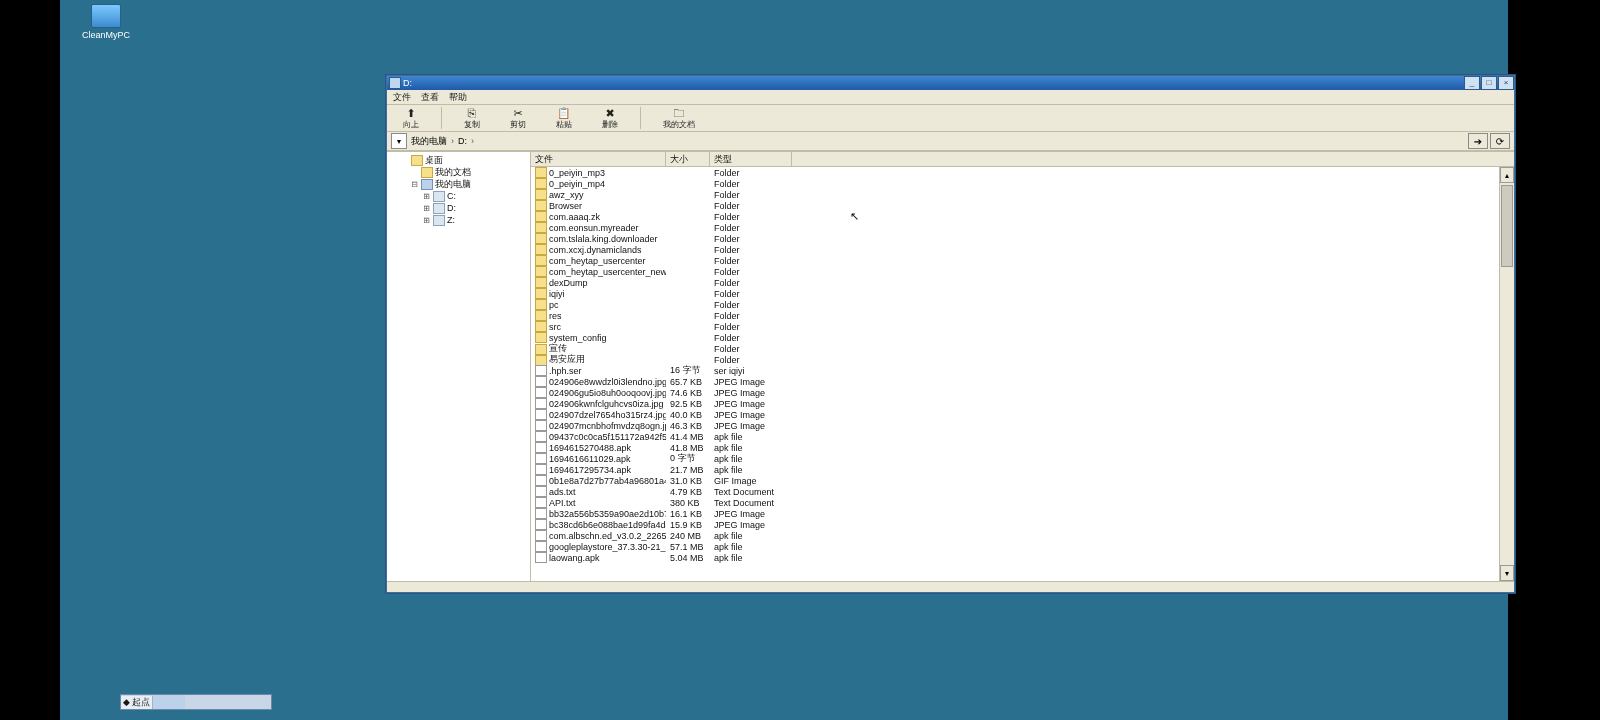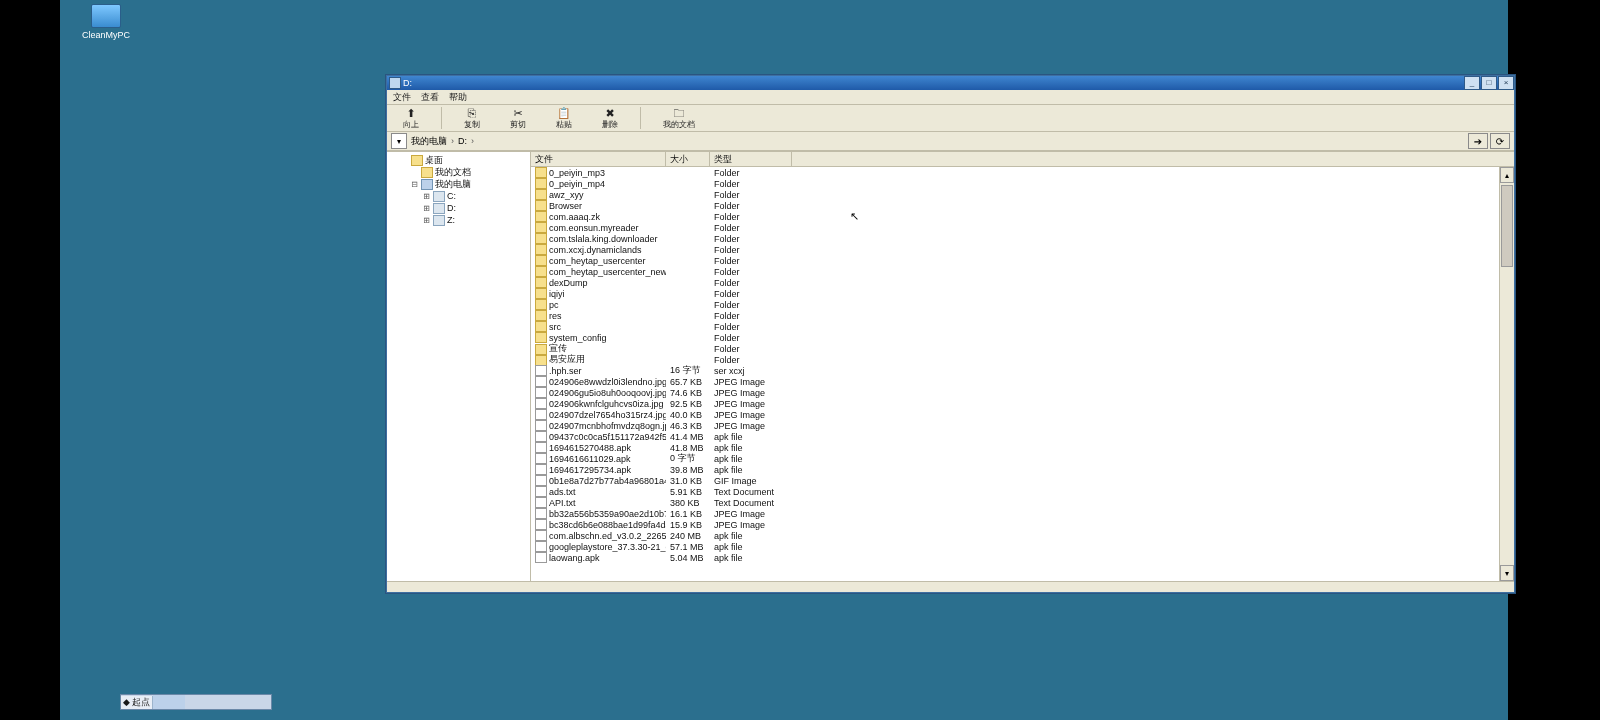--- a/index.html
+++ b/index.html
@@ -425,21 +425,21 @@
                 </div>
                 <div class="rc sizecell"></div>
                 <div class="rc typecell">Folder</div>
               </div>
               <div class="row">
                 <div class="rc namecell">
                   <span class="ic file"></span>
                   <span>.hph.ser</span>
                 </div>
                 <div class="rc sizecell">16 字节</div>
-                <div class="rc typecell">ser xcxj</div>
+                <div class="rc typecell">ser iqiyi</div>
               </div>
               <div class="row">
                 <div class="rc namecell">
                   <span class="ic file"></span>
                   <span>024906e8wwdzl0i3lendno.jpg</span>
                 </div>
                 <div class="rc sizecell">65.7 KB</div>
                 <div class="rc typecell">JPEG Image</div>
               </div>
               <div class="row">
@@ -496,37 +496,37 @@
                   <span>1694616611029.apk</span>
                 </div>
                 <div class="rc sizecell">0 字节</div>
                 <div class="rc typecell">apk file</div>
               </div>
               <div class="row">
                 <div class="rc namecell">
                   <span class="ic file"></span>
                   <span>1694617295734.apk</span>
                 </div>
-                <div class="rc sizecell">39.8 MB</div>
+                <div class="rc sizecell">21.7 MB</div>
                 <div class="rc typecell">apk file</div>
               </div>
               <div class="row">
                 <div class="rc namecell">
                   <span class="ic file"></span>
                   <span>0b1e8a7d27b77ab4a96801a445e63a..</span>
                 </div>
                 <div class="rc sizecell">31.0 KB</div>
                 <div class="rc typecell">GIF Image</div>
               </div>
               <div class="row">
                 <div class="rc namecell">
                   <span class="ic file"></span>
                   <span>ads.txt</span>
                 </div>
-                <div class="rc sizecell">5.91 KB</div>
+                <div class="rc sizecell">4.79 KB</div>
                 <div class="rc typecell">Text Document</div>
               </div>
               <div class="row">
                 <div class="rc namecell">
                   <span class="ic file"></span>
                   <span>API.txt</span>
                 </div>
                 <div class="rc sizecell">380 KB</div>
                 <div class="rc typecell">Text Document</div>
               </div>

